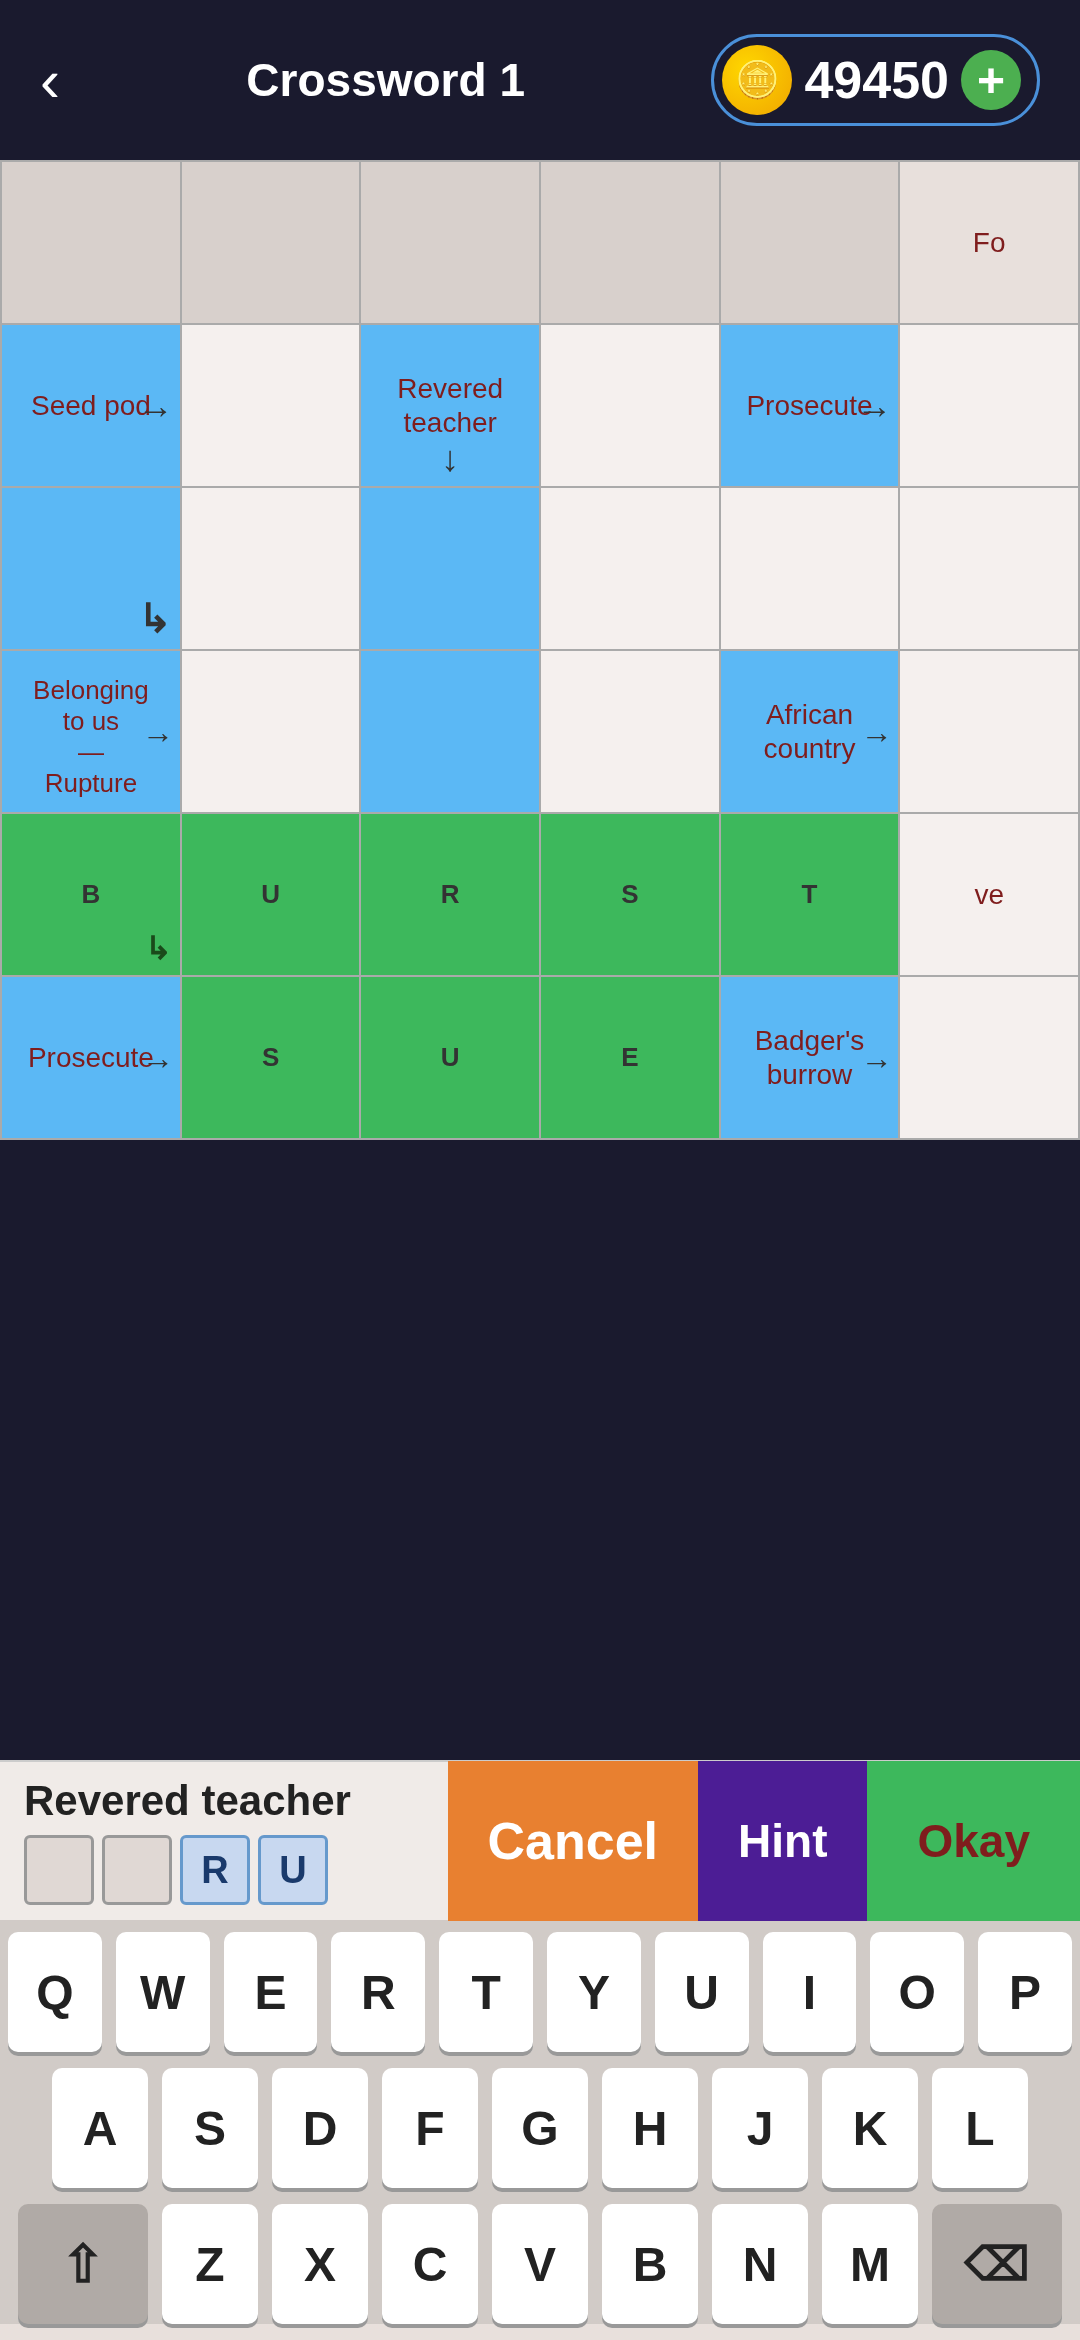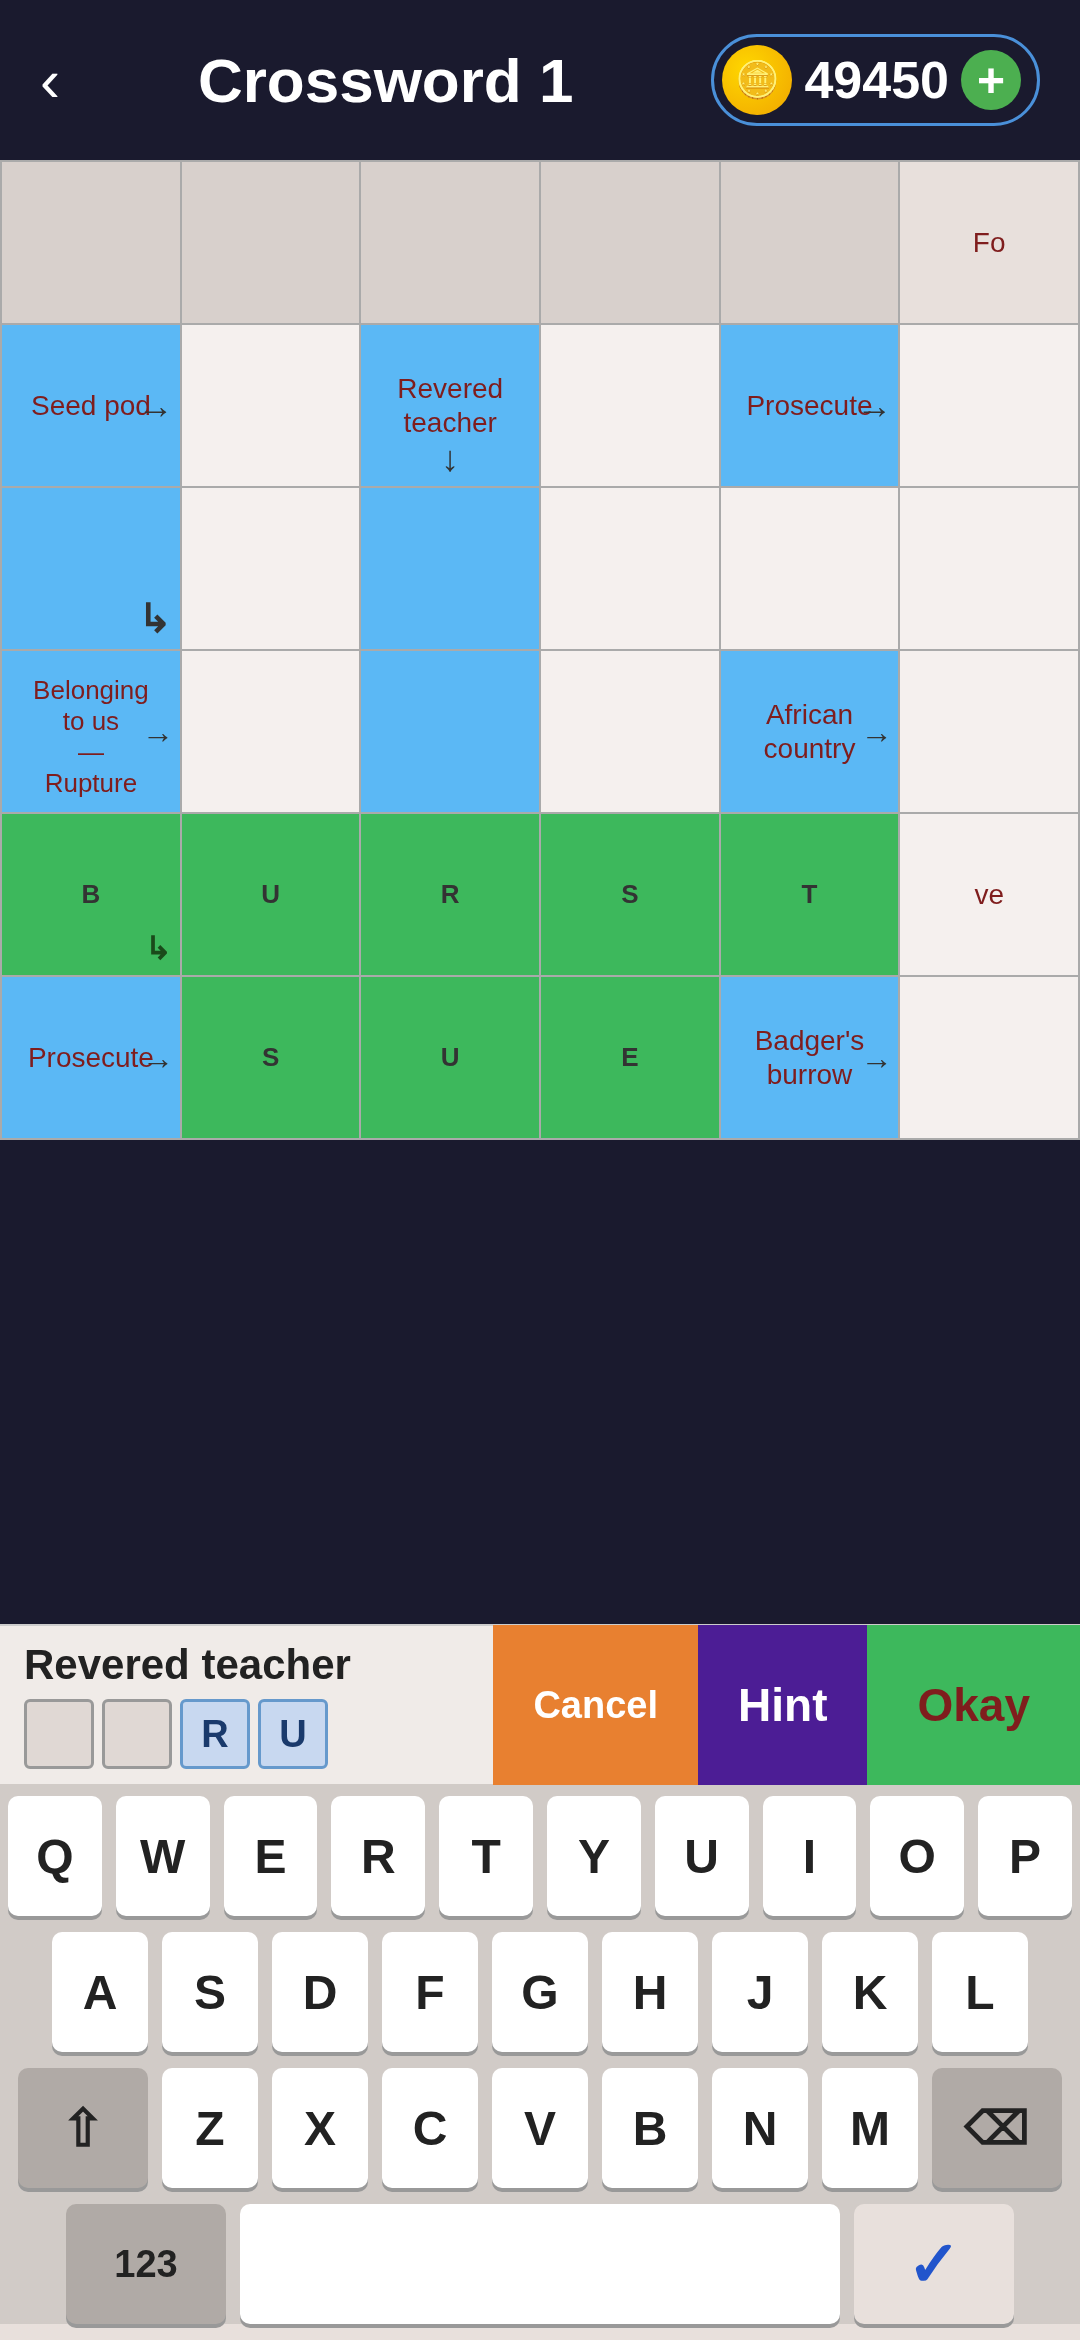--- a/index.html
+++ b/index.html
@@ -23,21 +23,21 @@
       padding: 0 40px;
     }
     .back-btn {
       color: white;
       font-size: 60px;
       font-weight: 300;
       cursor: pointer;
     }
     .header-title {
       color: white;
-      font-size: 62px;
+      font-size: 46px;
       font-weight: 600;
     }
     .coins-badge {
       background: #1a1a2e;
       border: 3px solid #4a90d9;
       border-radius: 50px;
       display: flex;
       align-items: center;
       padding: 8px 16px 8px 8px;
       gap: 12px;
@@ -200,21 +200,21 @@
       border-color: #6699cc;
       color: #1a3a6c;
     }
     .action-buttons {
       display: flex;
       height: 160px;
     }
     .btn-cancel {
       background: #e88030;
       color: white;
-      font-size: 38px;
+      font-size: 52px;
       font-weight: 700;
       padding: 0 40px;
       display: flex;
       align-items: center;
       justify-content: center;
       cursor: pointer;
       border: none;
     }
     .btn-hint {
       background: #4c1d95;
@@ -447,21 +447,14 @@
       <div class="key key-letter">Z</div>
       <div class="key key-letter">X</div>
       <div class="key key-letter">C</div>
       <div class="key key-letter">V</div>
       <div class="key key-letter">B</div>
       <div class="key key-letter">N</div>
       <div class="key key-letter">M</div>
       <div class="key key-action key-backspace" style="font-size:46px;">⌫</div>
     </div>
 
-    <div class="key-row">
-      <div class="key key-action key-123">123</div>
-      <div class="key key-space"></div>
-      <div class="key key-action key-done">
-        <span class="check-mark">✓</span>
-      </div>
-    </div>
   </div>
 </div>
 
 </body></html>

